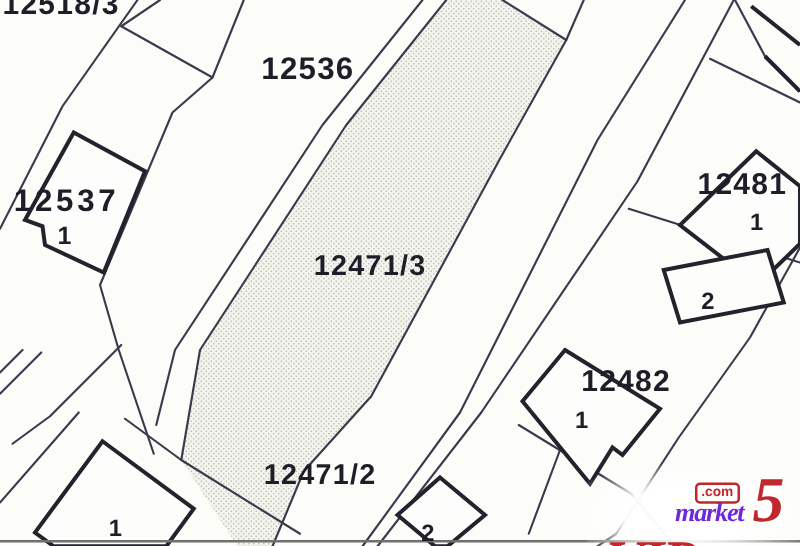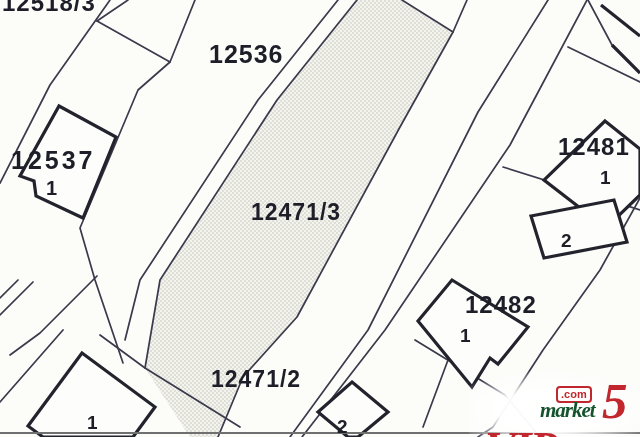--- a/index.html
+++ b/index.html
@@ -94,16 +94,16 @@
       <text x="600" y="184" fill="#1e1e29" font-size="19" font-weight="bold" letter-spacing="0" font-family="&quot;Liberation Sans&quot;,&quot;DejaVu Sans&quot;,sans-serif">1</text>
       <text x="561" y="247" fill="#1e1e29" font-size="19" font-weight="bold" letter-spacing="0" font-family="&quot;Liberation Sans&quot;,&quot;DejaVu Sans&quot;,sans-serif">2</text>
       <text x="465" y="313" fill="#1e1e29" font-size="24" font-weight="bold" letter-spacing="1" font-family="&quot;Liberation Sans&quot;,&quot;DejaVu Sans&quot;,sans-serif">12482</text>
       <text x="460" y="342" fill="#1e1e29" font-size="19" font-weight="bold" letter-spacing="0" font-family="&quot;Liberation Sans&quot;,&quot;DejaVu Sans&quot;,sans-serif">1</text>
       <text x="87" y="429" fill="#1e1e29" font-size="19" font-weight="bold" letter-spacing="0" font-family="&quot;Liberation Sans&quot;,&quot;DejaVu Sans&quot;,sans-serif">1</text>
       <text x="337" y="433" fill="#1e1e29" font-size="19" font-weight="bold" letter-spacing="0" font-family="&quot;Liberation Sans&quot;,&quot;DejaVu Sans&quot;,sans-serif">2</text>
     </svg>
   <div class="logo">
     <span class="vip" style="color: rgb(193, 39, 45); margin-top: 48px;">VIP</span>
     <span class="com" style="color: rgb(193, 39, 45);">.com</span>
-    <span class="market" style="color: #14532d; font-style: italic;">market</span>
+    <span class="market" style="color: #6d28d9; font-style: italic;">market</span>
     <span class="five" style="color: rgb(193, 39, 45);">5</span>
   </div>
 </div>
 
 </body></html>

